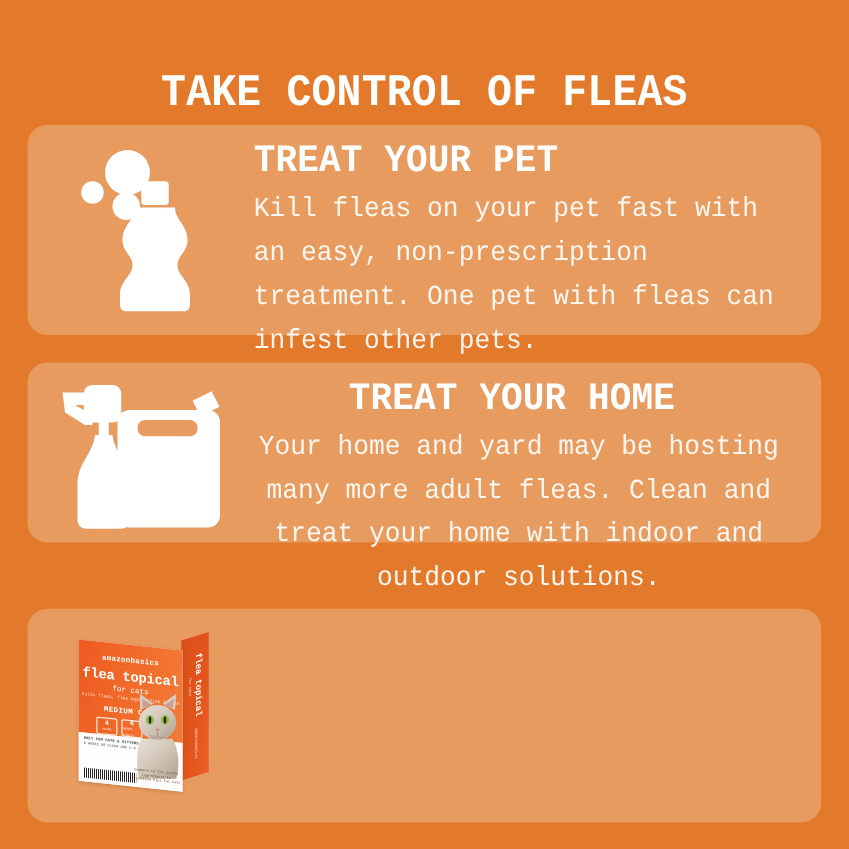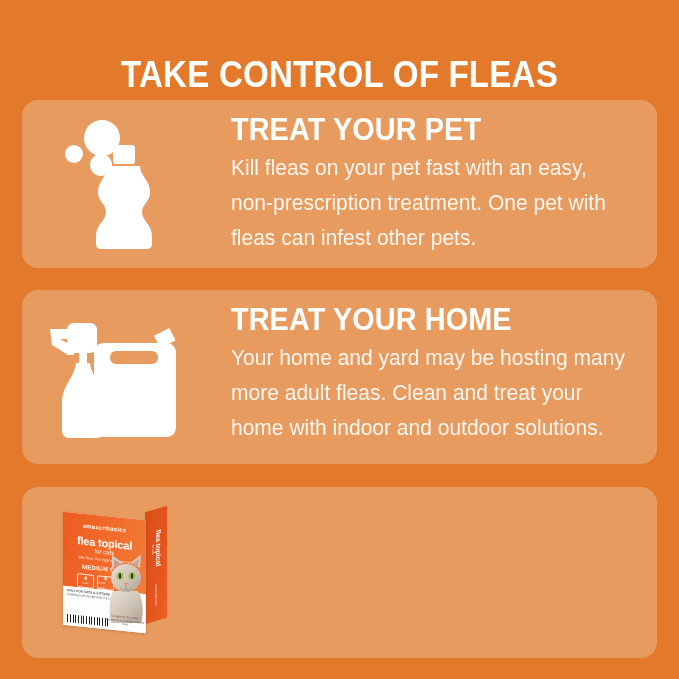--- a/index.html
+++ b/index.html
@@ -13,20 +13,21 @@
     font-family: "Liberation Sans", sans-serif;
     overflow: hidden;
     position: relative;
   }
 
   .infographic {
     width: 679px;
     height: 679px;
     position: relative;
     box-sizing: border-box;
+    font-family: Liberation Mono, monospace;
   }
 
   .main-title {
     position: absolute;
     top: 31px;
     left: 0;
     width: 679px;
     text-align: center;
     color: #FFFFFF;
     font-size: 36px;
@@ -43,37 +44,36 @@
     position: absolute;
     left: 22px;
     width: 635px;
     background: #E79B5F;
     border-radius: 16px;
     box-sizing: border-box;
     display: flex;
     align-items: flex-start;
   }
   .card-1 { top: 100px;  height: 168px; }
-  .card-2 { top: 290px;  height: 174px; }
+  .card-2 { top: 290px;  height: 144px; text-align: center; }
   .card-3 { top: 487px;  height: 171px; }
 
   .card-icon {
     width: 181px;
     flex: 0 0 181px;
     display: flex;
     align-items: center;
     justify-content: center;
     height: 100%;
   }
 
   .card-body {
     flex: 1 1 auto;
     padding-top: 13px;
     padding-right: 10px;
-    margin-left: 28px;
   }
   .card-3 .card-body { padding-top: 10px; }
 
   .card-heading {
     color: #FFFFFF;
     font-size: 31px;
     font-weight: bold;
     line-height: 34px;
     margin: 0 0 3px 0;
     transform: scaleX(0.93);

